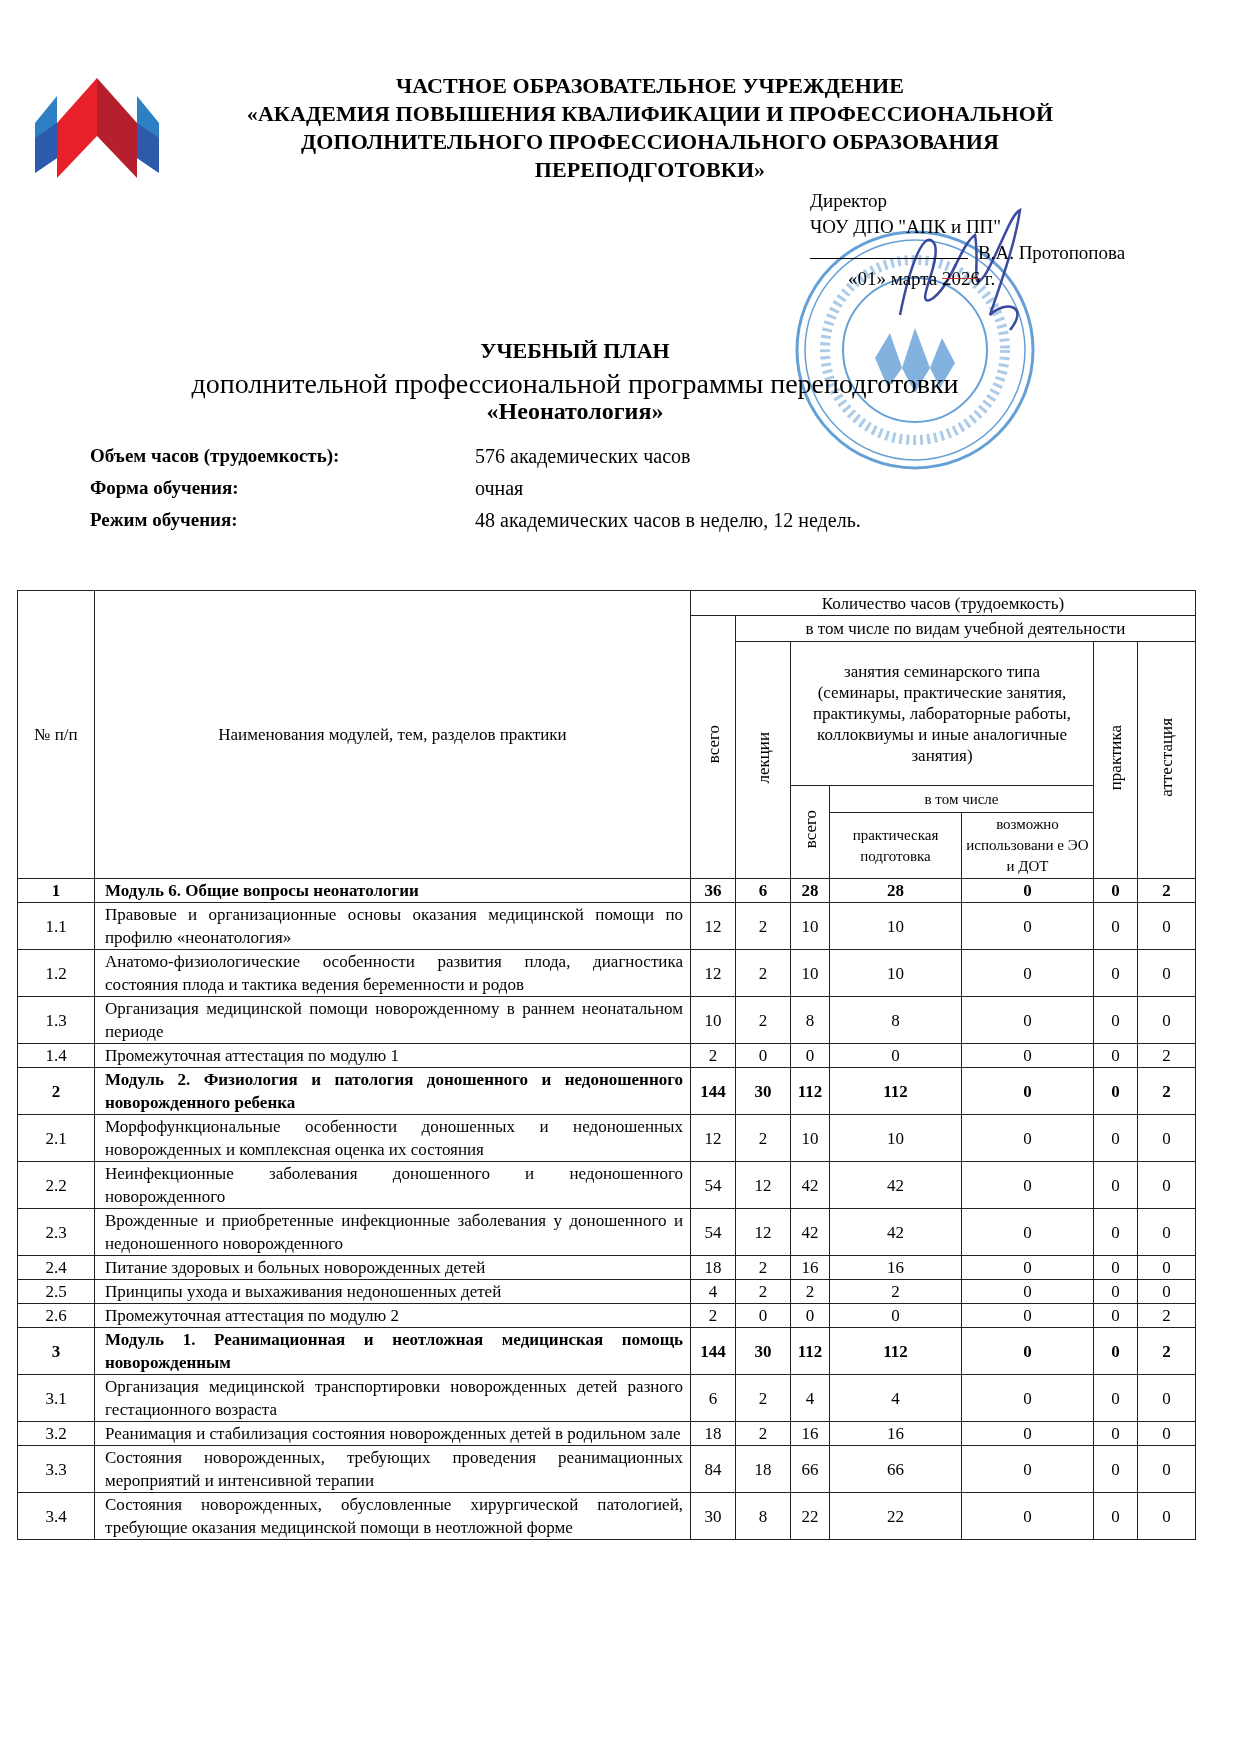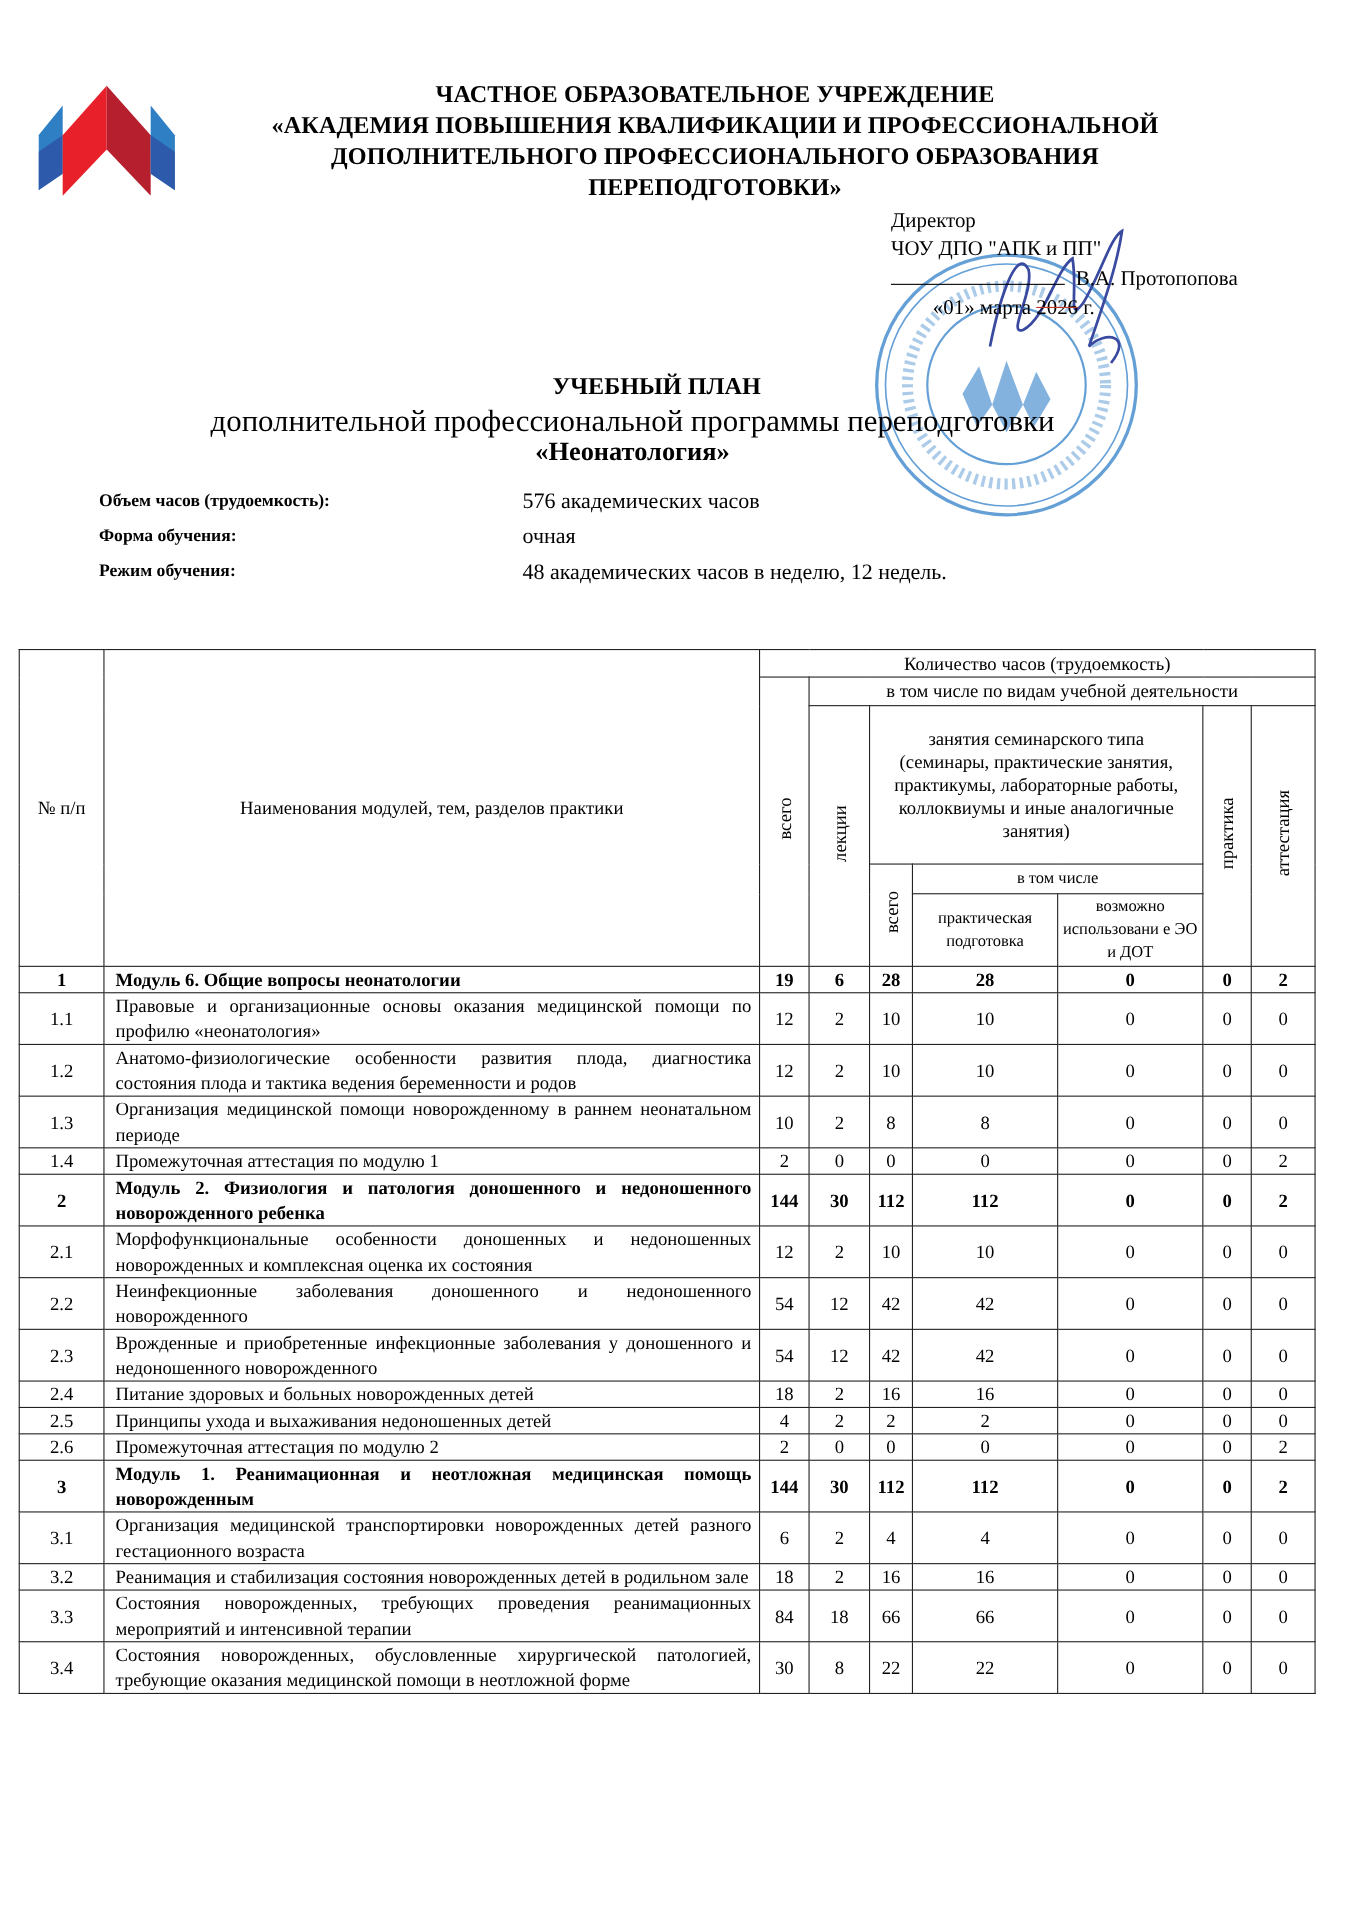--- a/index.html
+++ b/index.html
@@ -16,27 +16,27 @@
   .approve .a-title { padding-left: 55px; }
   .approve .a-line { white-space: nowrap; }
   .approve .a-sign { white-space: nowrap; }
   .approve .a-sign .blank { display: inline-block; width: 158px; border-bottom: 1px solid #000; height: 18px; vertical-align: baseline; margin-right: 10px; }
   .approve .a-date { padding-left: 38px; white-space: nowrap; }
   .approve .a-date .strike { text-decoration: line-through; text-decoration-color: #c0392b; }
 
   .stamp { position: absolute; left: 790px; top: 228px; width: 250px; height: 245px; pointer-events: none; opacity: 0.85; }
   .signature { position: absolute; left: 880px; top: 205px; width: 170px; height: 140px; pointer-events: none; }
 
-  .plan-title { position: absolute; left: 0; top: 338px; width: 1150px; text-align: center; font-weight: bold; font-size: 22px; margin-left: 22px; }
+  .plan-title { position: absolute; left: 0; top: 338px; width: 1150px; text-align: center; font-weight: bold; font-size: 22px; }
   .plan-sub { position: absolute; left: 0; top: 368px; width: 1150px; text-align: center; font-size: 28px; }
   .plan-name { position: absolute; left: 0; top: 398px; width: 1150px; text-align: center; font-size: 24px; font-weight: bold; }
 
   .info { position: absolute; left: 90px; top: 440px; font-size: 20px; line-height: 32px; }
   .info .row { display: flex; }
-  .info .lbl { width: 385px; font-weight: bold; font-size: 16px; }
+  .info .lbl { width: 385px; font-weight: bold; font-size: 19px; }
 
   table.plan { position: absolute; left: 17px; top: 590px; width: 1178px; border-collapse: collapse; table-layout: fixed; font-size: 17px; }
   table.plan td, table.plan th { border: 1.5px solid #222; padding: 0 2px; font-weight: normal; vertical-align: middle; }
   table.plan th { text-align: center; line-height: 21px; }
   table.plan td { line-height: 23px; }
   table.plan td.num, table.plan td.v { text-align: center; }
   table.plan td.name { text-align: justify; padding: 0 7px 0 10px; }
   table.plan tr.mod td { font-weight: bold; }
   .vert { writing-mode: vertical-rl; transform: rotate(180deg); display: inline-block; white-space: nowrap; }
   th.small { font-size: 15px; line-height: 19px; }
@@ -134,21 +134,21 @@
     </tr>
     <tr style="height:66px">
       <th class="small">практическая подготовка</th>
       <th class="small">возможно использовани е ЭО и ДОТ</th>
     </tr>
   </thead>
   <tbody id="tbody">
       <tr class="mod">
         <td class="num">1</td>
         <td class="name">Модуль 6. Общие вопросы неонатологии</td>
-        <td class="v">19</td>
+        <td class="v">36</td>
         <td class="v">6</td>
         <td class="v">28</td>
         <td class="v">28</td>
         <td class="v">0</td>
         <td class="v">0</td>
         <td class="v">2</td>
       </tr>
       <tr>
         <td class="num">1.1</td>
         <td class="name">Правовые и организационные основы оказания медицинской помощи по профилю «неонатология»</td>

